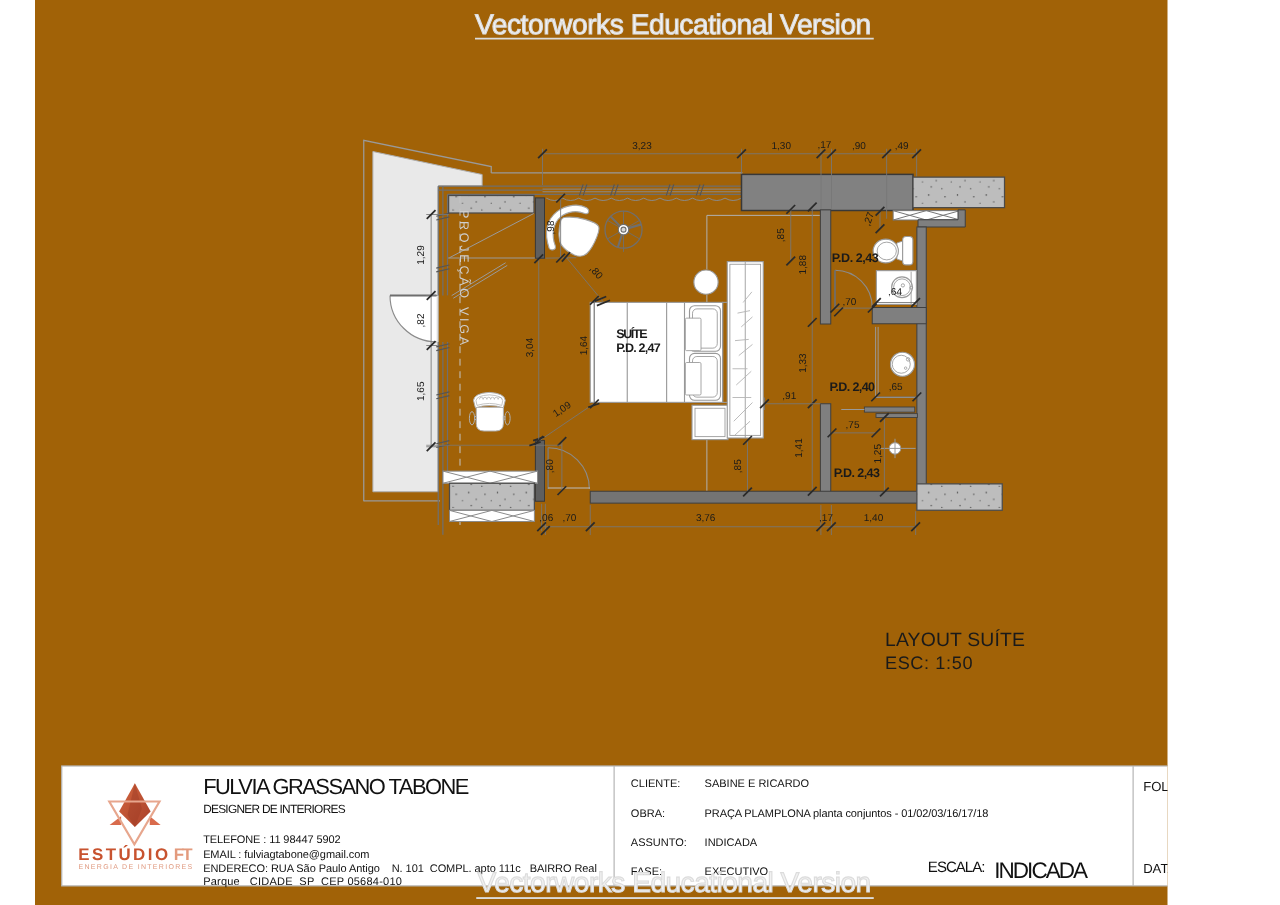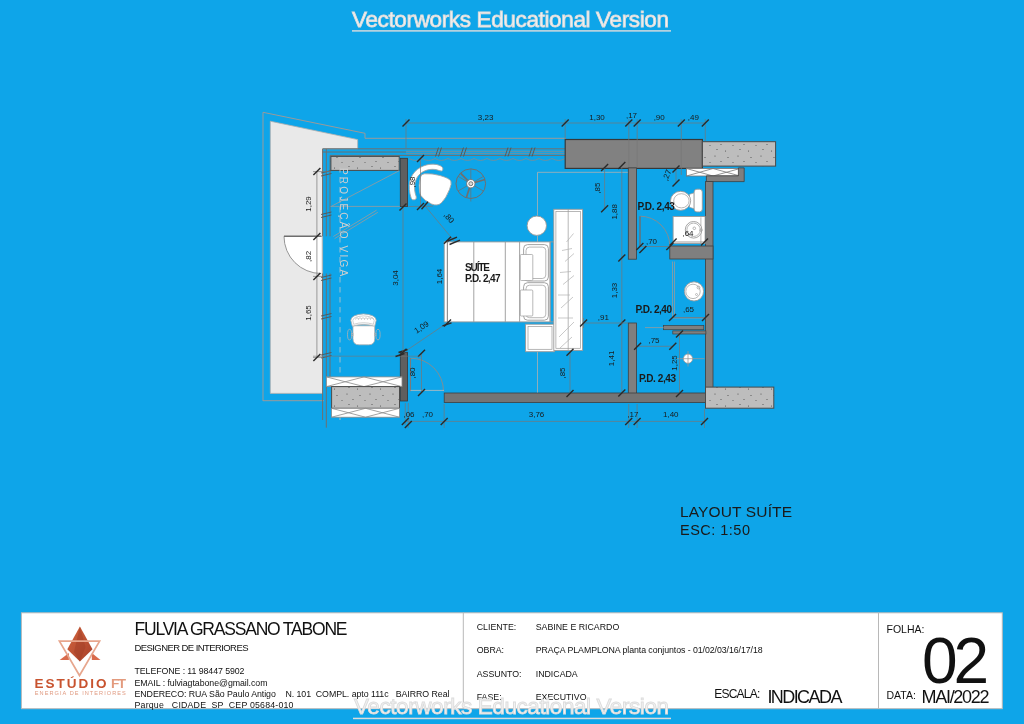--- a/index.html
+++ b/index.html
@@ -1,17 +1,17 @@
 <!DOCTYPE html>
 <html><head>
 <meta charset="utf-8">
 <style>
   html,body{margin:0;padding:0;background:#fff;}
-  #page{position:relative;width:1024px;height:724px;background:#0ea5e9;overflow:hidden;
-        font-family:"Liberation Sans", sans-serif;}
+  #page{position:relative;width:906px;height:724px;background:#a16207;overflow:hidden;
+        font-family:"Liberation Sans", sans-serif;margin-left:28px;}
   svg{position:absolute;left:0;top:0;}
   text{font-family:"Liberation Sans", sans-serif;}
 </style>
 </head>
 <body>
 <div id="page">
 <svg width="1024" height="724" viewBox="0 0 1024 724">
 <defs>
   <pattern id="stip" width="23" height="17" patternUnits="userSpaceOnUse">
     <rect width="23" height="17" fill="#bdbdbd"></rect>

